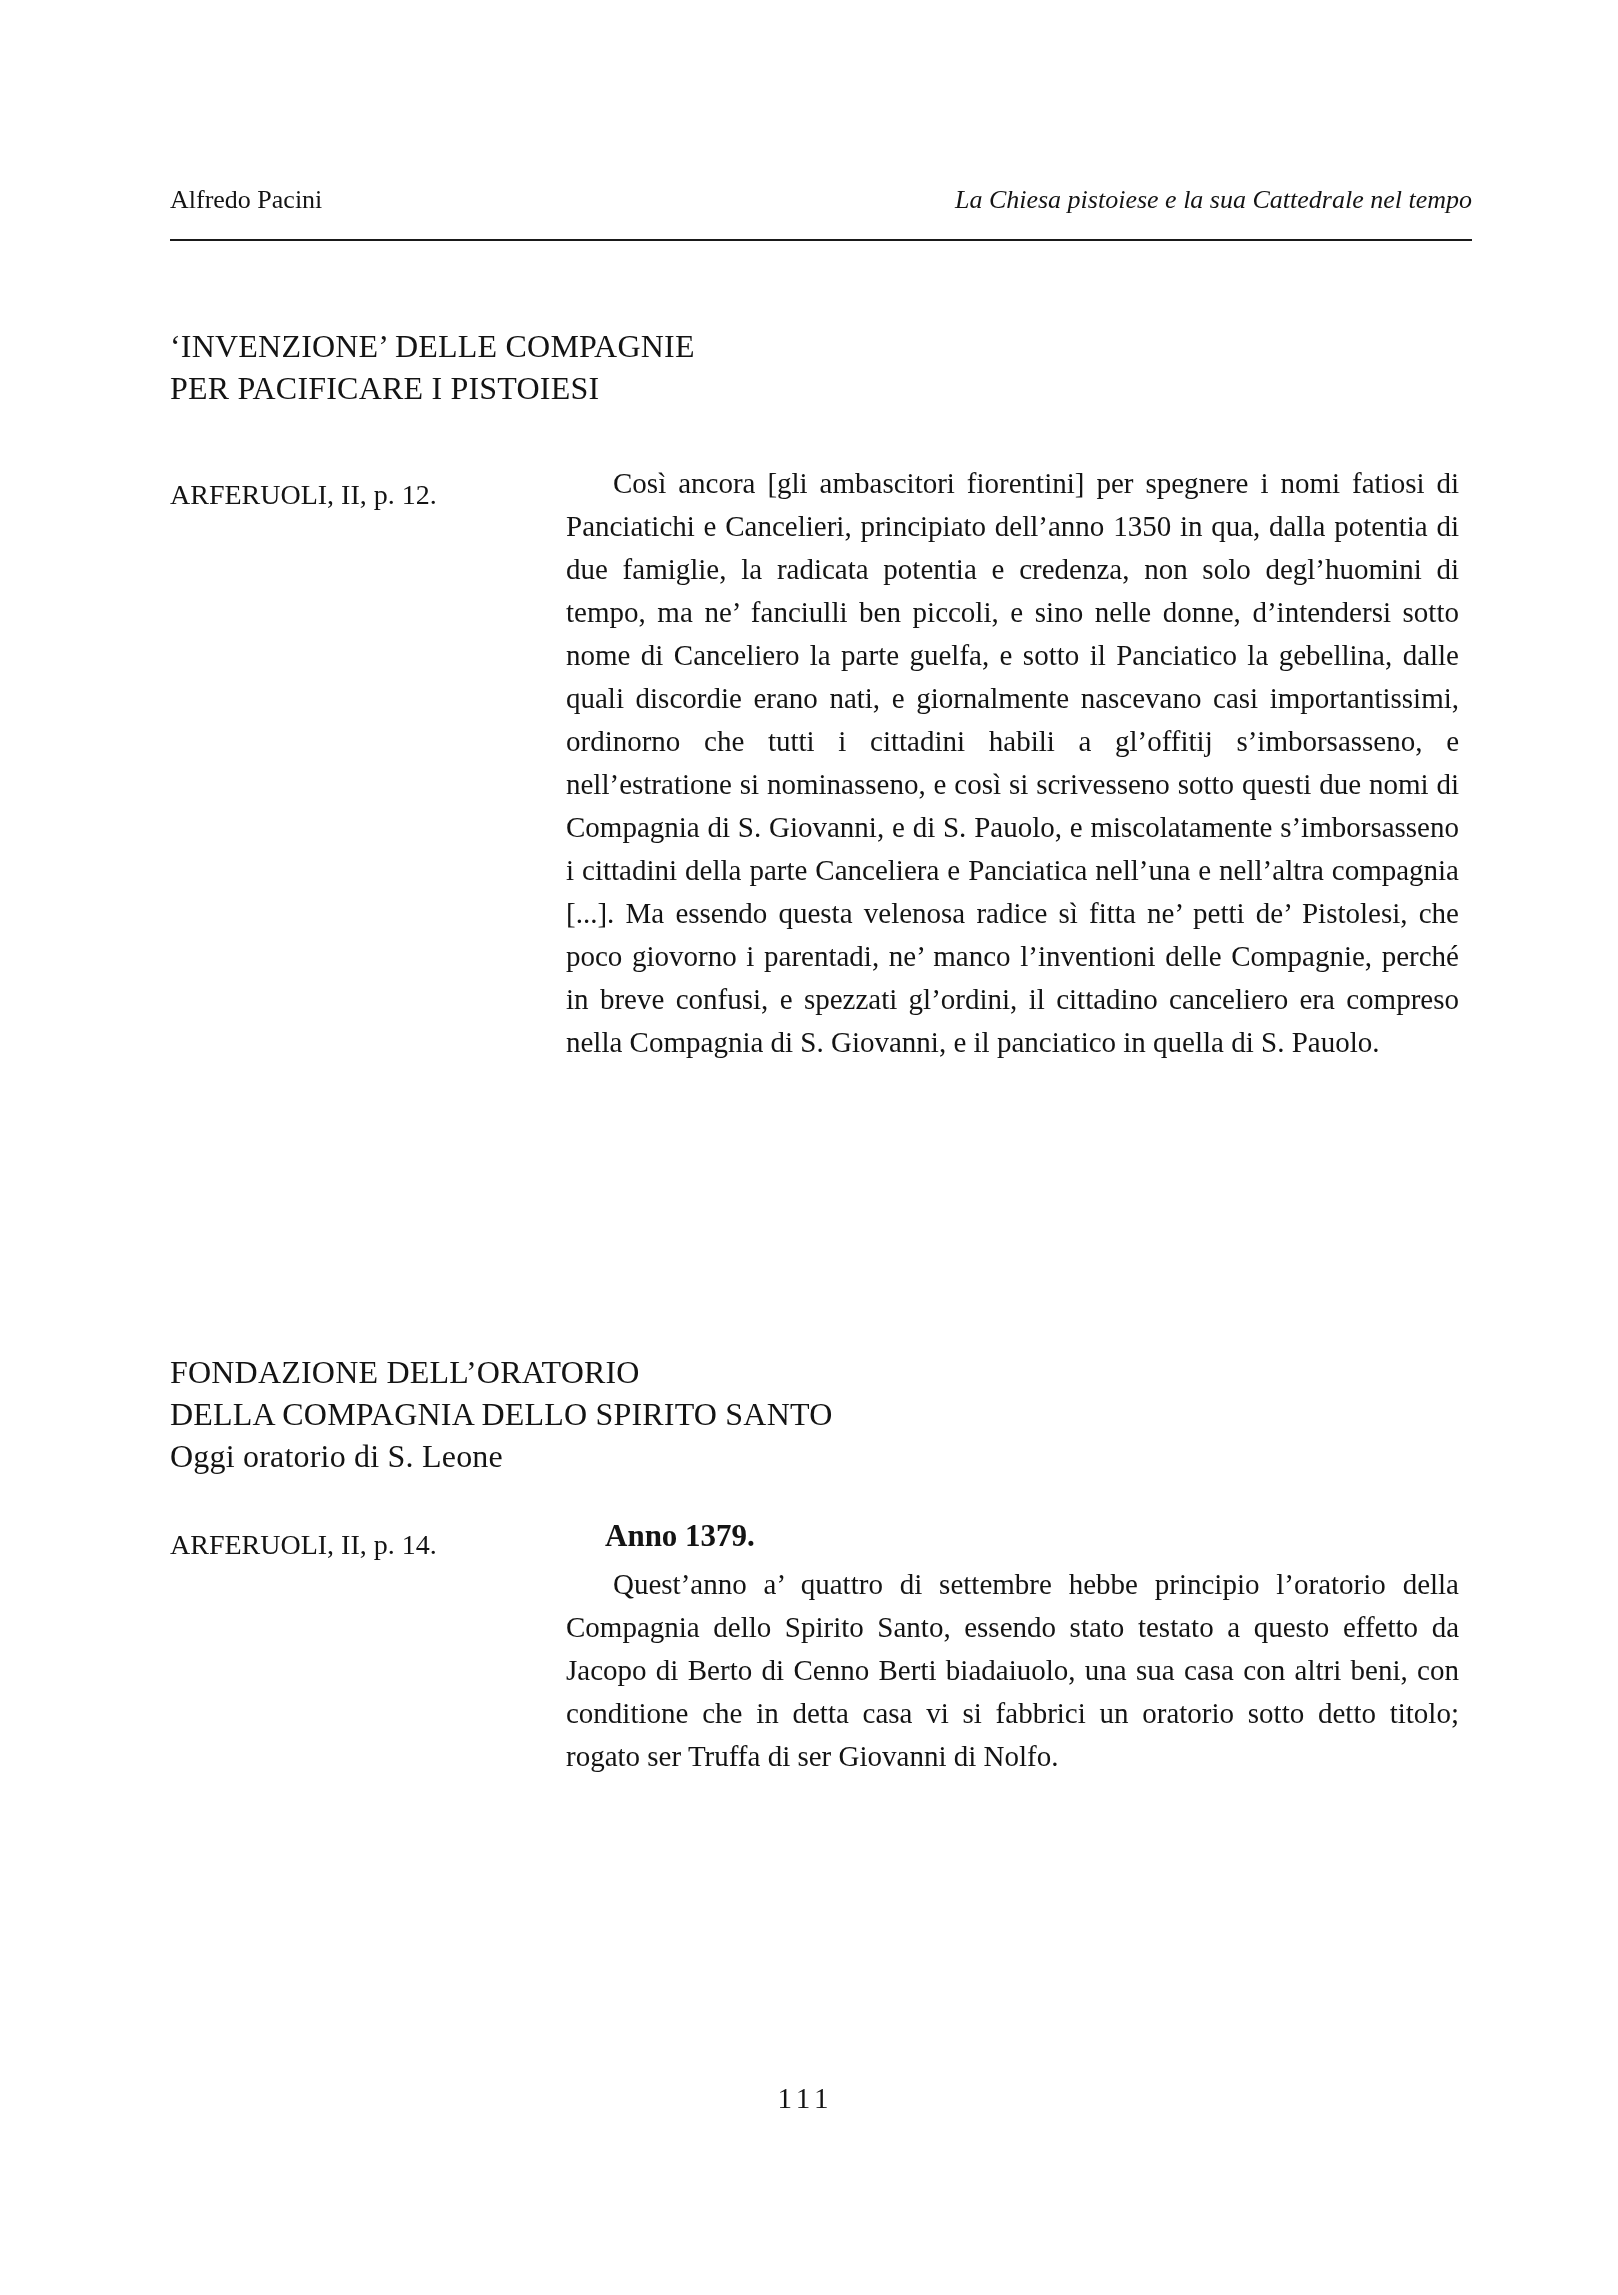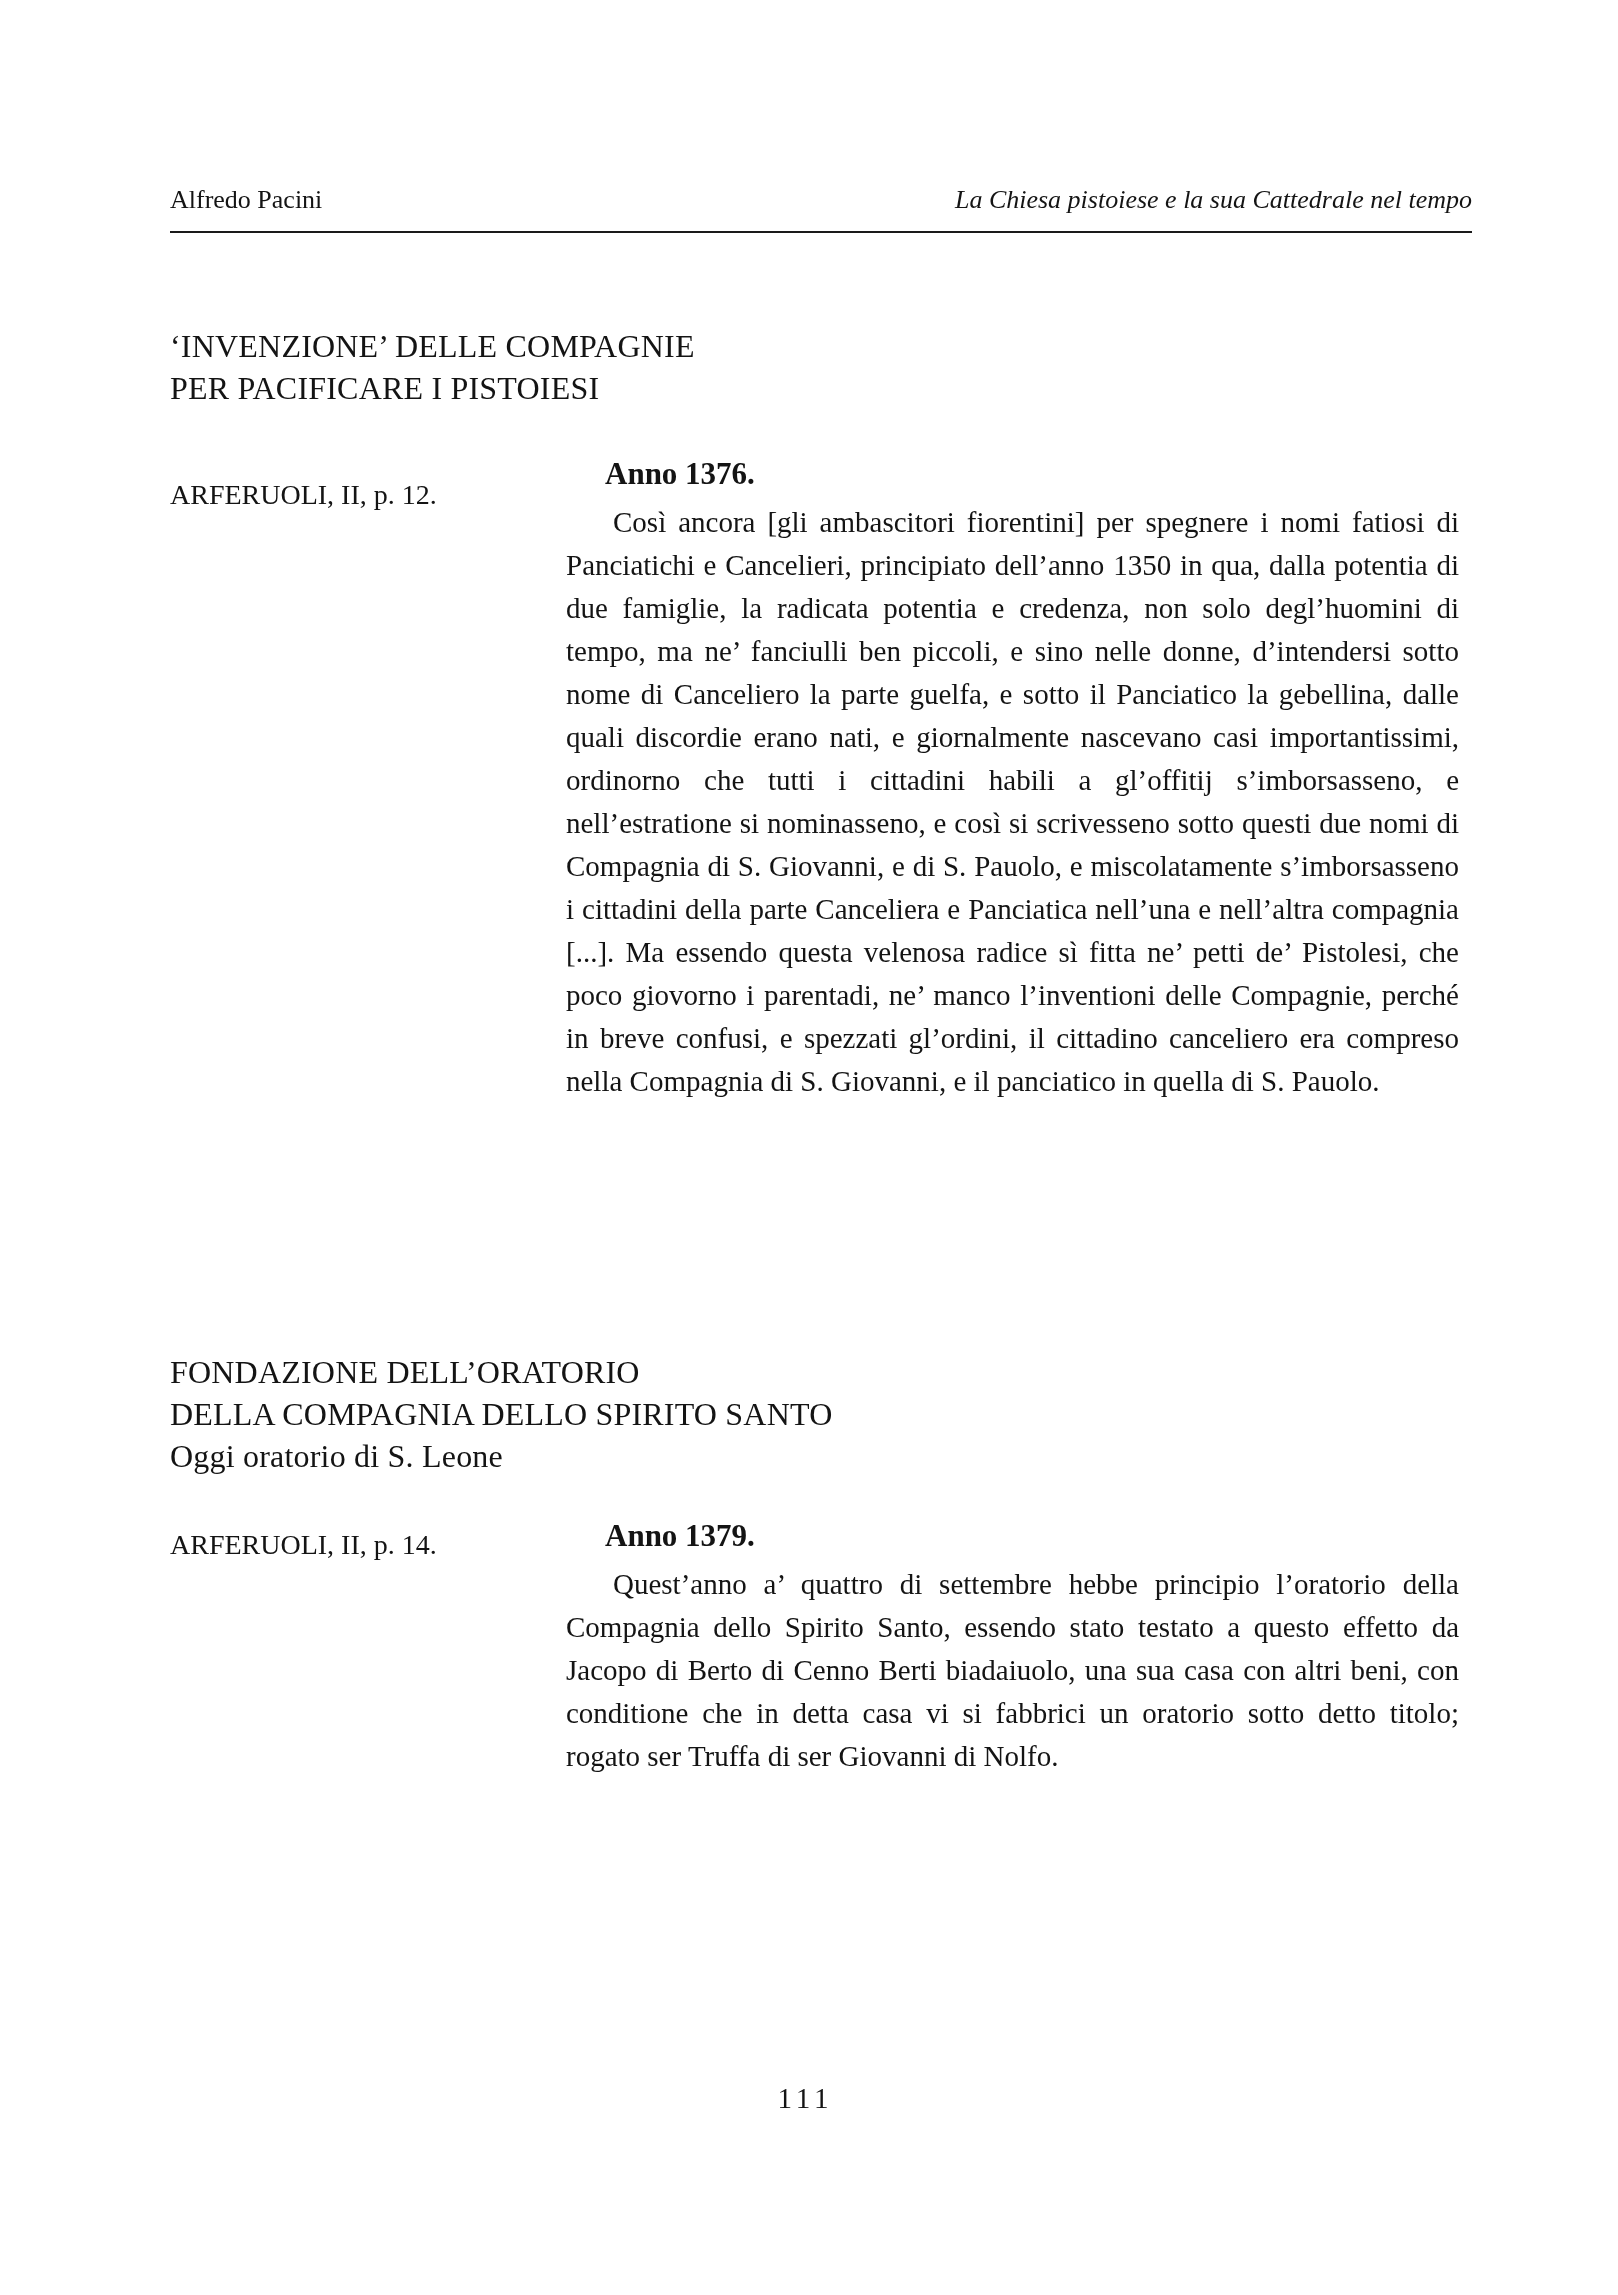--- a/index.html
+++ b/index.html
@@ -3,21 +3,21 @@
 <meta charset="utf-8">
 <style>
   html, body { margin: 0; padding: 0; background: #ffffff; }
   body {
     width: 1619px; height: 2295px; position: relative; overflow: hidden;
     font-family: "Liberation Serif", "DejaVu Serif", serif; color: #141414;
   }
   .header {
     position: absolute; left: 170px; top: 185px; width: 1302px;
     display: flex; justify-content: space-between; align-items: baseline;
-    font-size: 26px; border-bottom: 2.4px solid #1a1a1a; padding-bottom: 16px;
+    font-size: 26px; border-bottom: 2.4px solid #1a1a1a; padding-bottom: 24px;
   }
   .header .right { font-style: italic; }
   .heading {
     position: absolute; left: 170px; font-weight: normal; font-size: 32px; line-height: 42px;
     letter-spacing: 0.2px;
   }
   .heading .sub { display: block; }
   .source {
     position: absolute; left: 170px; font-size: 28px; line-height: 39px;
   }
@@ -40,21 +40,20 @@
 </div>
 
 <div class="heading" style="top:325px;">
   <span class="sub">‘INVENZIONE’ DELLE COMPAGNIE</span>
   <span class="sub">PER PACIFICARE I PISTOIESI</span>
 </div>
 
 <div class="source" style="top:475px;">ARFERUOLI, II, p. 12.</div>
 
 <div class="entry" style="top:454px;">
-  <span class="year">Anno 1376.</span>
   <p class="para">Così ancora [gli ambascitori fiorentini] per spegnere i nomi fatiosi di Panciatichi e Cancelieri, principiato dell’anno 1350 in qua, dalla potentia di due famiglie, la radicata potentia e credenza, non solo degl’huomini di tempo, ma ne’ fanciulli ben piccoli, e sino nelle donne, d’intendersi sotto nome di Canceliero la parte guelfa, e sotto il Panciatico la gebellina, dalle quali discordie erano nati, e giornalmente nascevano casi importantissimi, ordinorno che tutti i cittadini habili a gl’offitij s’imborsasseno, e nell’estratione si nominasseno, e così si scrivesseno sotto questi due nomi di Compagnia di S. Giovanni, e di S. Pauolo, e miscolatamente s’imborsasseno i cittadini della parte Canceliera e Panciatica nell’una e nell’altra compagnia [...]. Ma essendo questa velenosa radice sì fitta ne’ petti de’ Pistolesi, che poco giovorno i parentadi, ne’ manco l’inventioni delle Compagnie, perché in breve confusi, e spezzati gl’ordini, il cittadino canceliero era compreso nella Compagnia di S. Giovanni, e il panciatico in quella di S. Pauolo.</p>
 </div>
 
 <div class="heading" style="top:1351px;">
   <span class="sub">FONDAZIONE DELL’ORATORIO</span>
   <span class="sub">DELLA COMPAGNIA DELLO SPIRITO SANTO</span>
   <span class="sub">Oggi oratorio di S. Leone</span>
 </div>
 
 <div class="source" style="top:1525px;">ARFERUOLI, II, p. 14.</div>

